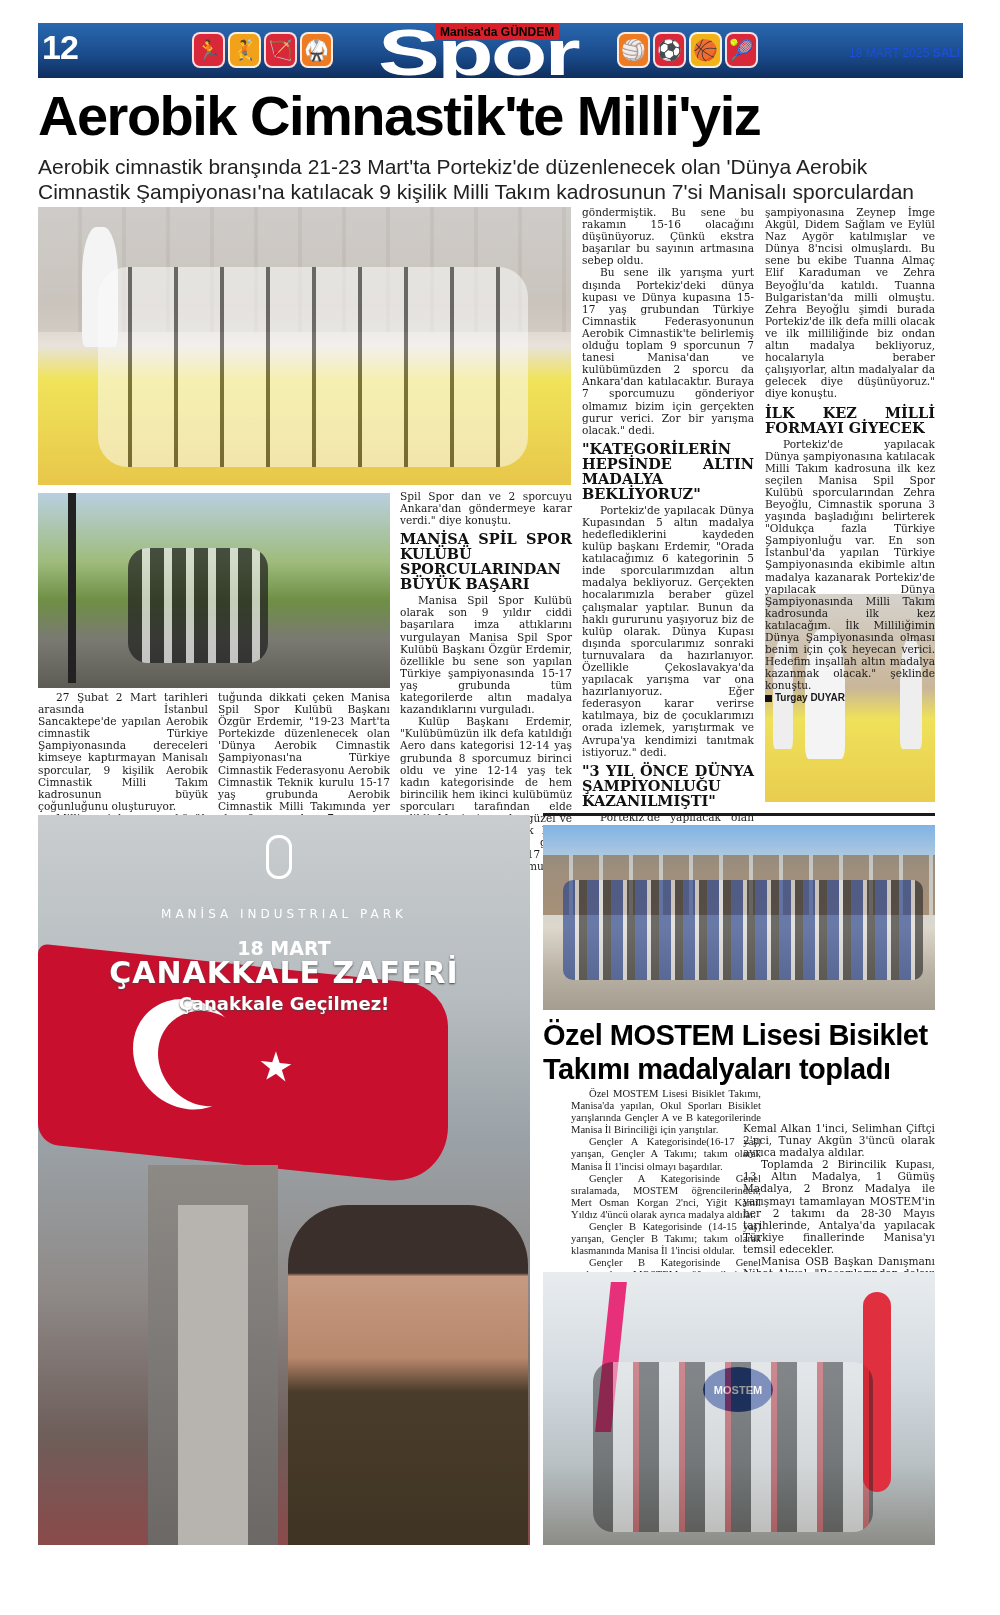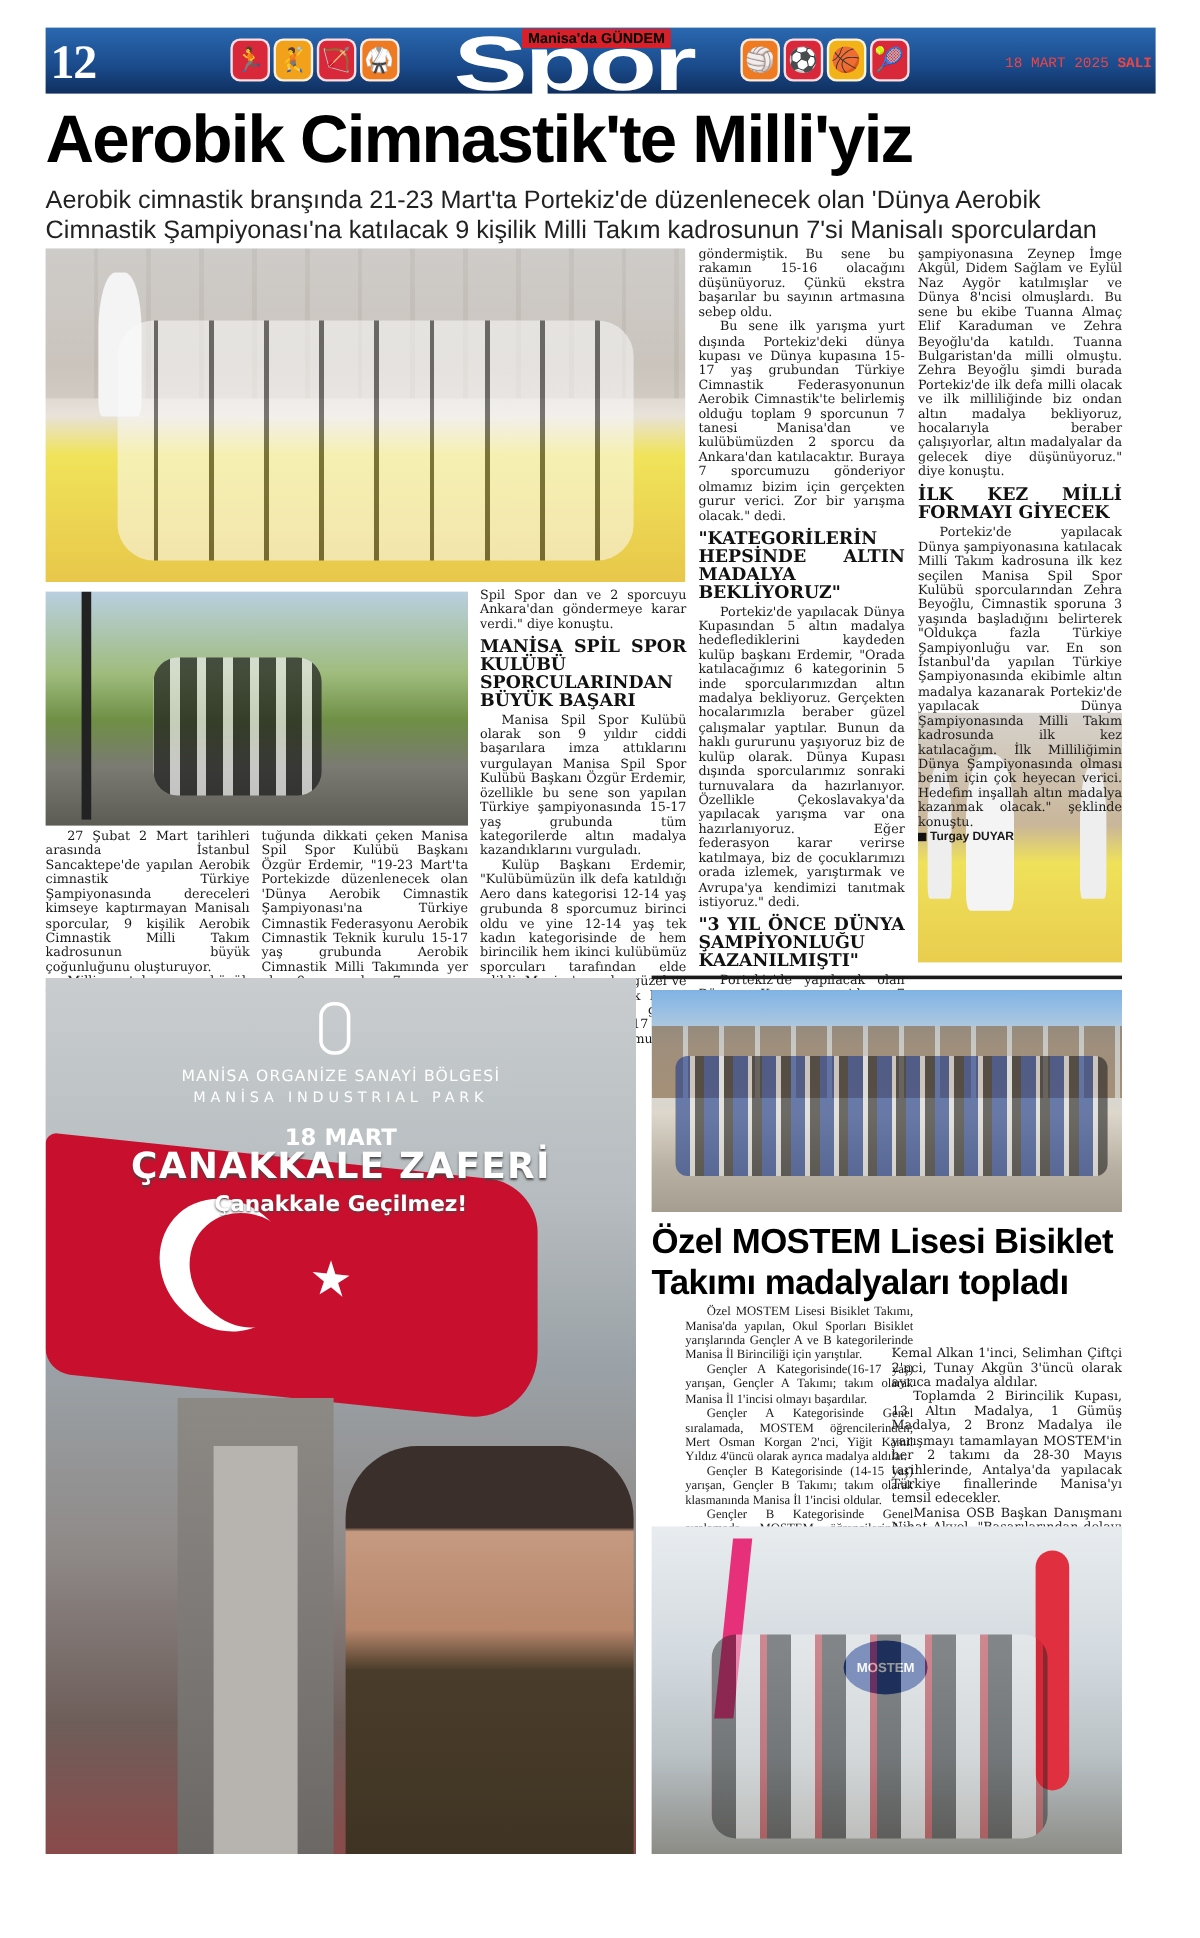--- a/index.html
+++ b/index.html
@@ -1,21 +1,21 @@
 <!DOCTYPE html>
 <html><head>
 <meta charset="utf-8">
 <style>
   * { box-sizing: border-box; margin: 0; padding: 0; }
   body { width: 1000px; height: 1615px; background: #fff; position: relative; overflow: hidden; font-family: "DejaVu Serif", serif; color: #1a1a1a; }
   .abs { position: absolute; }
   
   .topbar { left: 38px; top: 23px; width: 925px; height: 55px; background: linear-gradient(180deg, #2a68b0 0%, #1a4a8a 60%, #0f2f5e 100%); }
-  .pagenum { left: 42px; top: 28px; font-family: Liberation Serif, serif; font-weight: bold; font-size: 40px; color: #fff; letter-spacing: -1px; }
-  .datebar { right: 40px; top: 46px; font-family: Liberation Mono, monospace; font-size: 12px; color: #ef4444; }
+  .pagenum { left: 42px; top: 28px; font-family: Liberation Sans, sans-serif; font-weight: bold; font-size: 34px; color: #fff; letter-spacing: -1px; }
+  .datebar { right: 40px; top: 46px; font-family: Liberation Sans, sans-serif; font-size: 12px; color: #1d4ed8; }
   .datebar b { font-weight: bold; }
   .sport-icons { display: flex; gap: 3px; }
   .sport-ic { width: 33px; height: 36px; border-radius: 8px; display: flex; align-items: center; justify-content: center; color: #fff; font-size: 20px; border: 2px solid rgba(255,255,255,0.85); }
   .logo-spor { left: 378px; top: 28px; font-family: "Liberation Sans", sans-serif; font-weight: 900; font-size: 64px; color: #fff; line-height: 50px; letter-spacing: -2px; transform: scaleX(1.45); transform-origin: left top; }
   .logo-tag { left: 435px; top: 24px; background: #d8202a; color: #000000; font-family: "Liberation Sans", sans-serif; font-weight: bold; font-size: 12px; padding: 1px 5px; }
   
   .headline { left: 38px; top: 84px; width: 925px; font-family: "Liberation Sans", sans-serif; font-weight: 900; font-size: 56px; color: #000; letter-spacing: -1.5px; line-height: 64px; }
   .deck { left: 38px; top: 154px; width: 925px; font-family: "Liberation Sans", sans-serif; font-size: 21px; line-height: 25px; color: #222; }
   
   .photo { overflow: hidden; }
@@ -111,21 +111,20 @@
 
 <div class="abs col" style="left:765px; top:206px; width:170px;">
   <p class="noind">şampiyonasına Zeynep İmge Akgül, Didem Sağlam ve Eylül Naz Aygör katılmışlar ve Dünya 8'ncisi olmuşlardı. Bu sene bu ekibe Tuanna Almaç Elif Karaduman ve Zehra Beyoğlu'da katıldı. Tuanna Bulgaristan'da milli olmuştu. Zehra Beyoğlu şimdi burada Portekiz'de ilk defa milli olacak ve ilk milliliğinde biz ondan altın madalya bekliyoruz, hocalarıyla beraber çalışıyorlar, altın madalyalar da gelecek diye düşünüyoruz." diye konuştu.</p>
   <h3 class="subhead">İLK KEZ MİLLİ FORMAYI GİYECEK</h3>
   <p>Portekiz'de yapılacak Dünya şampiyonasına katılacak Milli Takım kadrosuna ilk kez seçilen Manisa Spil Spor Kulübü sporcularından Zehra Beyoğlu, Cimnastik sporuna 3 yaşında başladığını belirterek "Oldukça fazla Türkiye Şampiyonluğu var. En son İstanbul'da yapılan Türkiye Şampiyonasında ekibimle altın madalya kazanarak Portekiz'de yapılacak Dünya Şampiyonasında Milli Takım kadrosunda ilk kez katılacağım. İlk Milliliğimin Dünya Şampiyonasında olması benim için çok heyecan verici. Hedefim inşallah altın madalya kazanmak olacak." şeklinde konuştu.</p>
   <p class="noind" style=""><span class="square"></span><span class="byline">Turgay DUYAR</span></p>
 </div>
 
 <div class="abs ad">
   <div class="ad-logo"></div>
-  <div class="ad-l1" style="top:75px; font-size:13px; letter-spacing:1px;">MANİSA ORGANİZE SANAYİ BÖLGESİ</div>
   <div class="ad-l1" style="top:92px; font-size:12px; letter-spacing:4px;">MANİSA INDUSTRIAL PARK</div>
   <div class="ad-l1" style="top:122px; font-size:19px; font-weight:bold;">18 MART</div>
   <div class="flag-red" style="left:0;top:150px;width:410px;height:200px;border-radius:10px 40px 60px 20px;transform:skewY(6deg);">
     <div style="position:absolute;left:95px;top:40px;width:110px;height:110px;border-radius:50%;background:#fff"></div>
     <div style="position:absolute;left:120px;top:50px;width:95px;height:95px;border-radius:50%;background:#c8102e"></div>
     <div style="position:absolute;left:220px;top:78px;color:#fff;font-size:40px;line-height:40px">★</div>
   </div>
   <div class="ad-l1" style="top:140px; font-size:30px; font-weight:bold; letter-spacing:1px; text-shadow:0 1px 2px #444;">ÇANAKKALE ZAFERİ</div>
   <div class="ad-l1" style="top:178px; font-size:18px; font-weight:bold; text-shadow:0 1px 2px #444;">Çanakkale Geçilmez!</div>
   <div style="position:absolute;left:110px;top:350px;width:130px;height:380px;background:linear-gradient(180deg,#8d8a86,#6c6866)">

